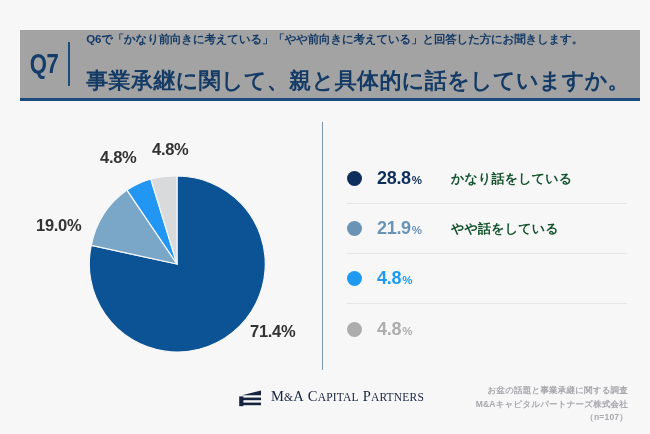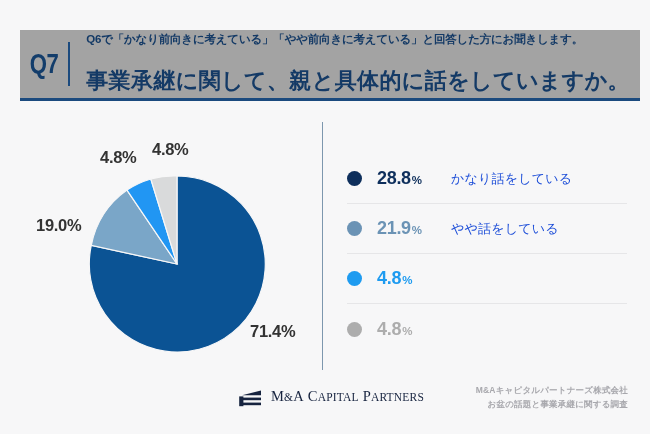--- a/index.html
+++ b/index.html
@@ -140,22 +140,22 @@
     font-weight: 700;
     letter-spacing: -0.3px;
   }
   .pct .unit {
     font-size: 11.5px;
     font-weight: 700;
     margin-left: 1px;
   }
   .leg-label {
     font-size: 13px;
-    font-weight: 400;
-    color: #1d4ed8;
+    font-weight: 700;
+    color: #14532d;
     letter-spacing: 0.2px;
     white-space: nowrap;
   }
 
   
   .footer {
     position: absolute;
     left: 0;
     top: 382px;
     width: 650px;
@@ -258,17 +258,18 @@
     <svg class="logo-mark" width="26" height="26" viewBox="0 0 26 26">
       <path d="M4 7.2 L23 2.6 L23 7.2 Z" fill="#16233f"></path>
       <rect x="4" y="9.6" width="19" height="2.6" fill="#16233f"></rect>
       <rect x="4" y="14.6" width="19" height="2.6" fill="#16233f"></rect>
       <rect x="1.2" y="8.4" width="4.2" height="9.8" fill="#16233f"></rect>
     </svg>
     <span class="logo-text"><span class="cap">M</span><span class="sc">&amp;</span><span class="cap">A</span>&nbsp;<span class="cap">C</span><span class="sc">APITAL</span>&nbsp;<span class="cap">P</span><span class="sc">ARTNERS</span></span>
   </div>
 
   <div class="credit">
+    <div>お盆の話題と事業承継に関する調査</div>
     <div>M&amp;Aキャピタルパートナーズ株式会社</div>
-    <div>お盆の話題と事業承継に関する調査</div>
+    <div>（n=107）</div>
   </div>
 
 </div>
 
 </body></html>

